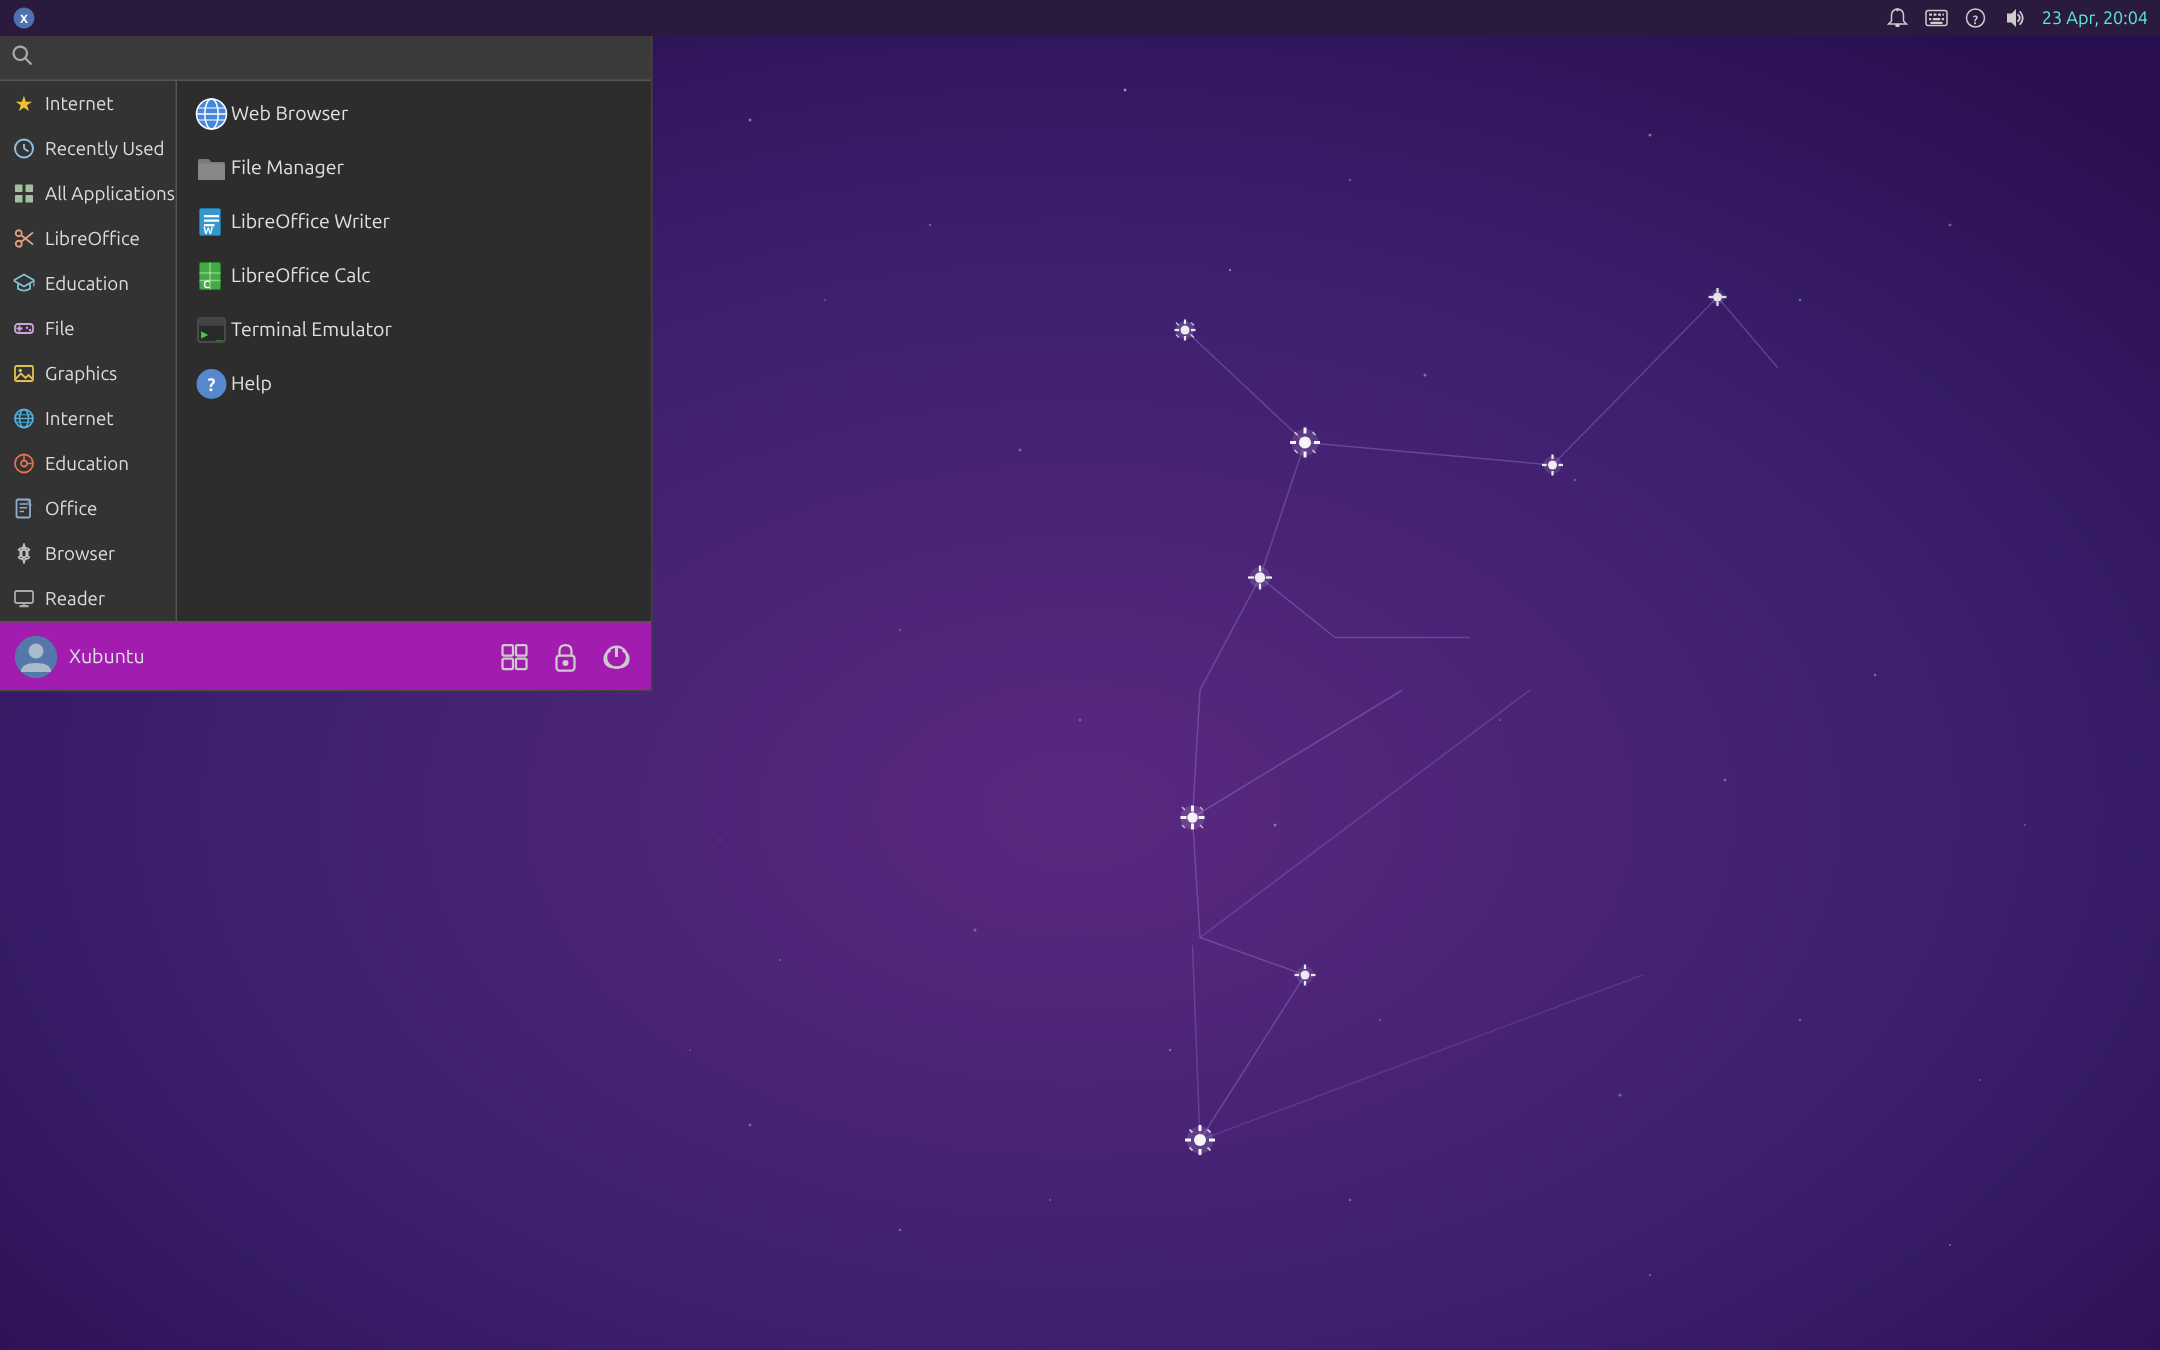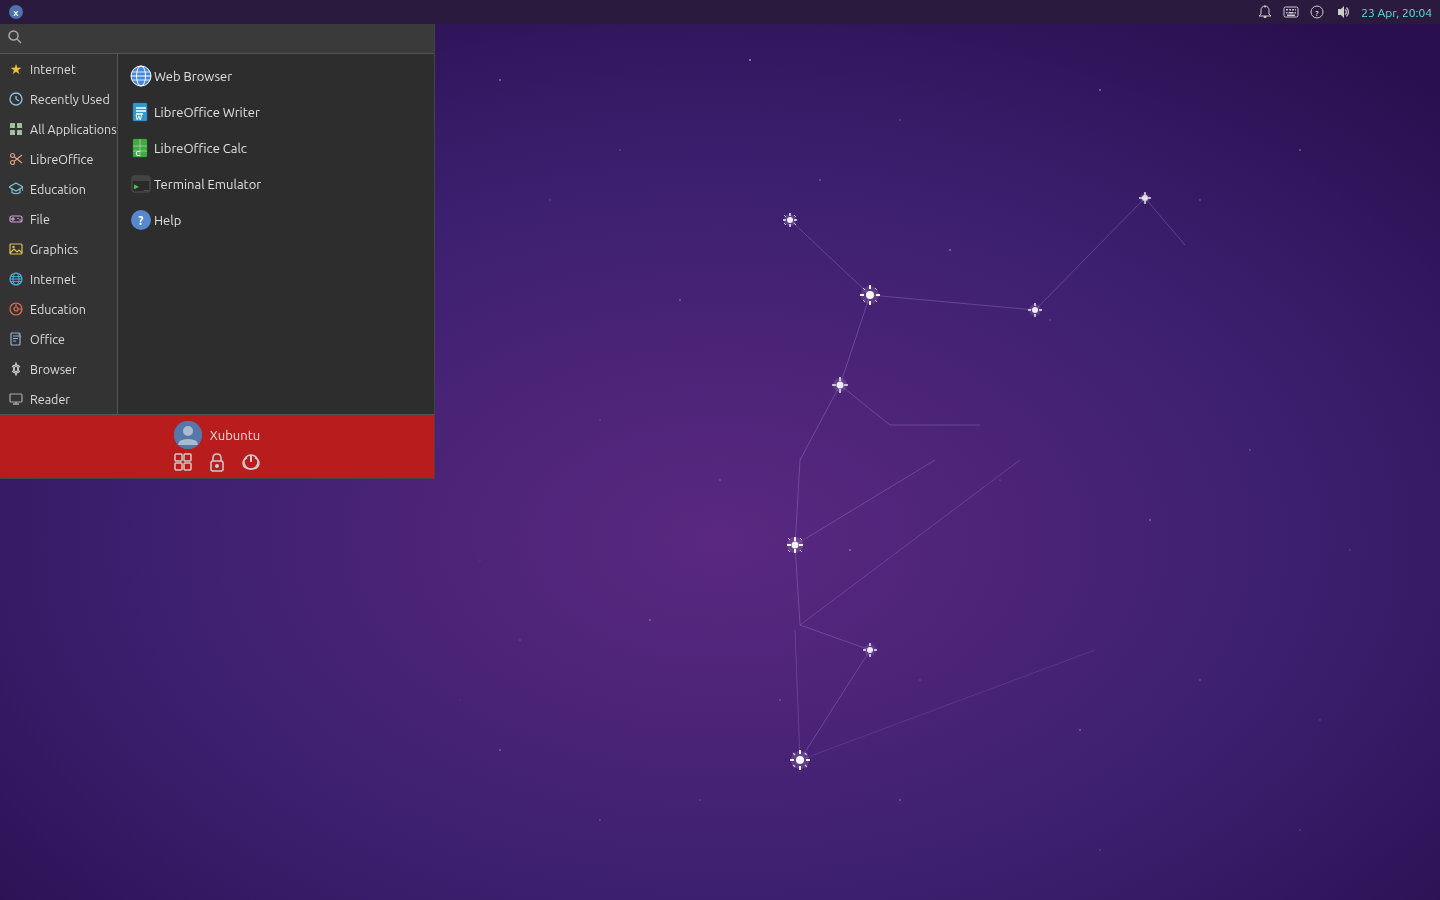--- a/index.html
+++ b/index.html
@@ -175,25 +175,24 @@
       justify-content: center;
       flex-shrink: 0;
       font-size: 18px;
     }
 
     
     .user-bar {
       display: flex;
       align-items: center;
       justify-content: space-between;
-      background: #b91c1c;
+      background: #a21caf;
       border-top: 1px solid #555;
       padding: 6px 10px;
-      height: 64px;
-      flex-direction: column;
+      height: 46px;
     }
 
     .user-info {
       display: flex;
       align-items: center;
       gap: 8px;
       color: #e0e0e0;
       font-size: 13px;
     }
 
@@ -598,20 +597,29 @@
               <line x1="1" y1="11" x2="21" y2="11" stroke="white" stroke-width="1"></line>
               <line x1="2" y1="7" x2="20" y2="7" stroke="white" stroke-width="0.8"></line>
               <line x1="2" y1="15" x2="20" y2="15" stroke="white" stroke-width="0.8"></line>
               <circle cx="11" cy="11" r="10" fill="none" stroke="white" stroke-width="1"></circle>
             </svg>
           </div>
           <span>Web Browser</span>
         </div>
 
 
+        <div class="app-item">
+          <div class="app-icon">
+            <svg width="22" height="22" viewBox="0 0 22 22">
+              <path d="M2 6 L2 18 Q2 19 3 19 L19 19 Q20 19 20 18 L20 8 Q20 7 19 7 L11 7 L9 5 L3 5 Q2 5 2 6 Z" fill="#7a7a7a"></path>
+              <rect x="2" y="8" width="18" height="11" rx="1" fill="#888"></rect>
+            </svg>
+          </div>
+          <span>File Manager</span>
+        </div>
 
         <div class="app-item">
           <div class="app-icon">
             <svg width="22" height="22" viewBox="0 0 22 22">
               <rect x="3" y="2" width="14" height="18" rx="1" fill="#3399cc"></rect>
               <rect x="3" y="2" width="14" height="18" rx="1" fill="none" stroke="#2277aa" stroke-width="0.5"></rect>
               <line x1="6" y1="7" x2="16" y2="7" stroke="white" stroke-width="1.5"></line>
               <line x1="6" y1="10" x2="16" y2="10" stroke="white" stroke-width="1.5"></line>
               <line x1="6" y1="13" x2="13" y2="13" stroke="white" stroke-width="1.5"></line>
               <text x="5.5" y="19" font-size="7" fill="white" font-weight="bold">W</text>

